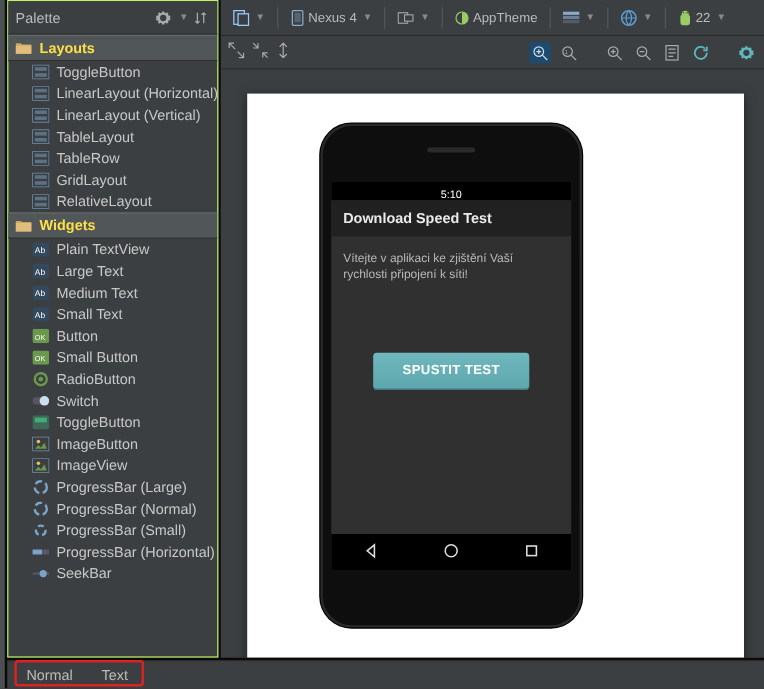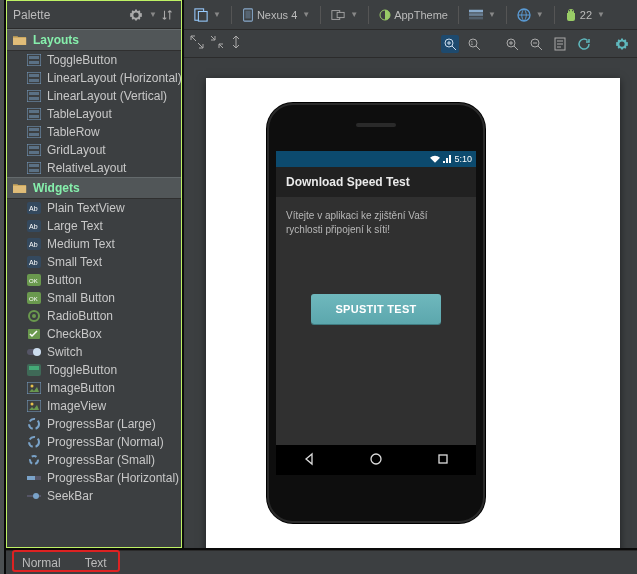--- a/index.html
+++ b/index.html
@@ -45,21 +45,21 @@
   .palette-icons { display: flex; gap: 4px; align-items: center; }
   .palette-icons .ico { width: 14px; height: 14px; cursor: pointer; display:flex; align-items:center; justify-content:center; }
 
   .group-header {
     background: #515658;
     border-top: 1px solid #646a6c;
     border-bottom: 1px solid #2f2f2f;
     padding: 3px 6px;
     display: flex; align-items: center; gap: 6px;
     font-weight: bold;
-    color: #86efac;
+    color: #fde047;
   }
   .tree { overflow: hidden; }
   .item {
     display: flex; align-items: center;
     padding: 2px 6px 2px 20px;
     gap: 6px;
     white-space: nowrap;
     cursor: pointer;
   }
   .item .wicon {
@@ -136,23 +136,23 @@
     position:absolute; top:20px; left:50%; transform:translateX(-50%);
     width:40px; height:4px; background:#2a2a2a; border-radius:2px;
   }
   .screen {
     position: absolute;
     left: 9px; right: 9px; top: 48px; bottom: 48px;
     background: #303030;
     overflow: hidden;
   }
   .status {
-    height: 16px; background:#0c4a6e; color:#fff;
+    height: 16px; background:#000000; color:#fff;
     display:flex; justify-content:flex-end; align-items:center;
-    padding: 0 4px; font-size:9px; gap:3px;
+    padding: 0 4px; font-size:9px; gap:3px;flex-direction:column;
   }
   .app-header {
     background:#212121; color:#eaeaea;
     padding: 8px 10px; font-size: 12px; font-weight:bold;
   }
   .app-body { padding: 12px 10px; color:#b8b8b8; font-size:10px; line-height:1.35; }
   .app-btn {
     display:block; margin: 46px auto 0;
     background: linear-gradient(#6fb8bd,#5ca7ad);
     color:#fff; font-weight:bold; font-size:11px;
@@ -327,27 +327,20 @@
           <text x="2" y="9" font-size="6" fill="#fff">OK</text>
         </svg>
         <span>Small Button</span>
       </div>
       <div class="item">
         <svg class="wicon" viewBox="0 0 14 12">
           <circle cx="7" cy="6" r="5" fill="none" stroke="#6a994e" stroke-width="2"></circle>
           <circle cx="7" cy="6" r="2" fill="#6a994e"></circle>
         </svg>
         <span>RadioButton</span>
-      </div>
-      <div class="item">
-        <svg class="wicon" viewBox="0 0 14 12">
-          <rect x="1" y="1" width="12" height="10" rx="1" fill="#6a994e"></rect>
-          <path d="M3 6l2 2 5-5" fill="none" stroke="#fff" stroke-width="1.5"></path>
-        </svg>
-        <span>CheckBox</span>
       </div>
       <div class="item">
         <svg class="wicon" viewBox="0 0 14 12">
           <rect x="0" y="3" width="14" height="6" rx="3" fill="#556"></rect>
           <circle cx="10" cy="6" r="4" fill="#cde"></circle>
         </svg>
         <span>Switch</span>
       </div>
       <div class="item">
         <svg class="wicon" viewBox="0 0 14 12">

